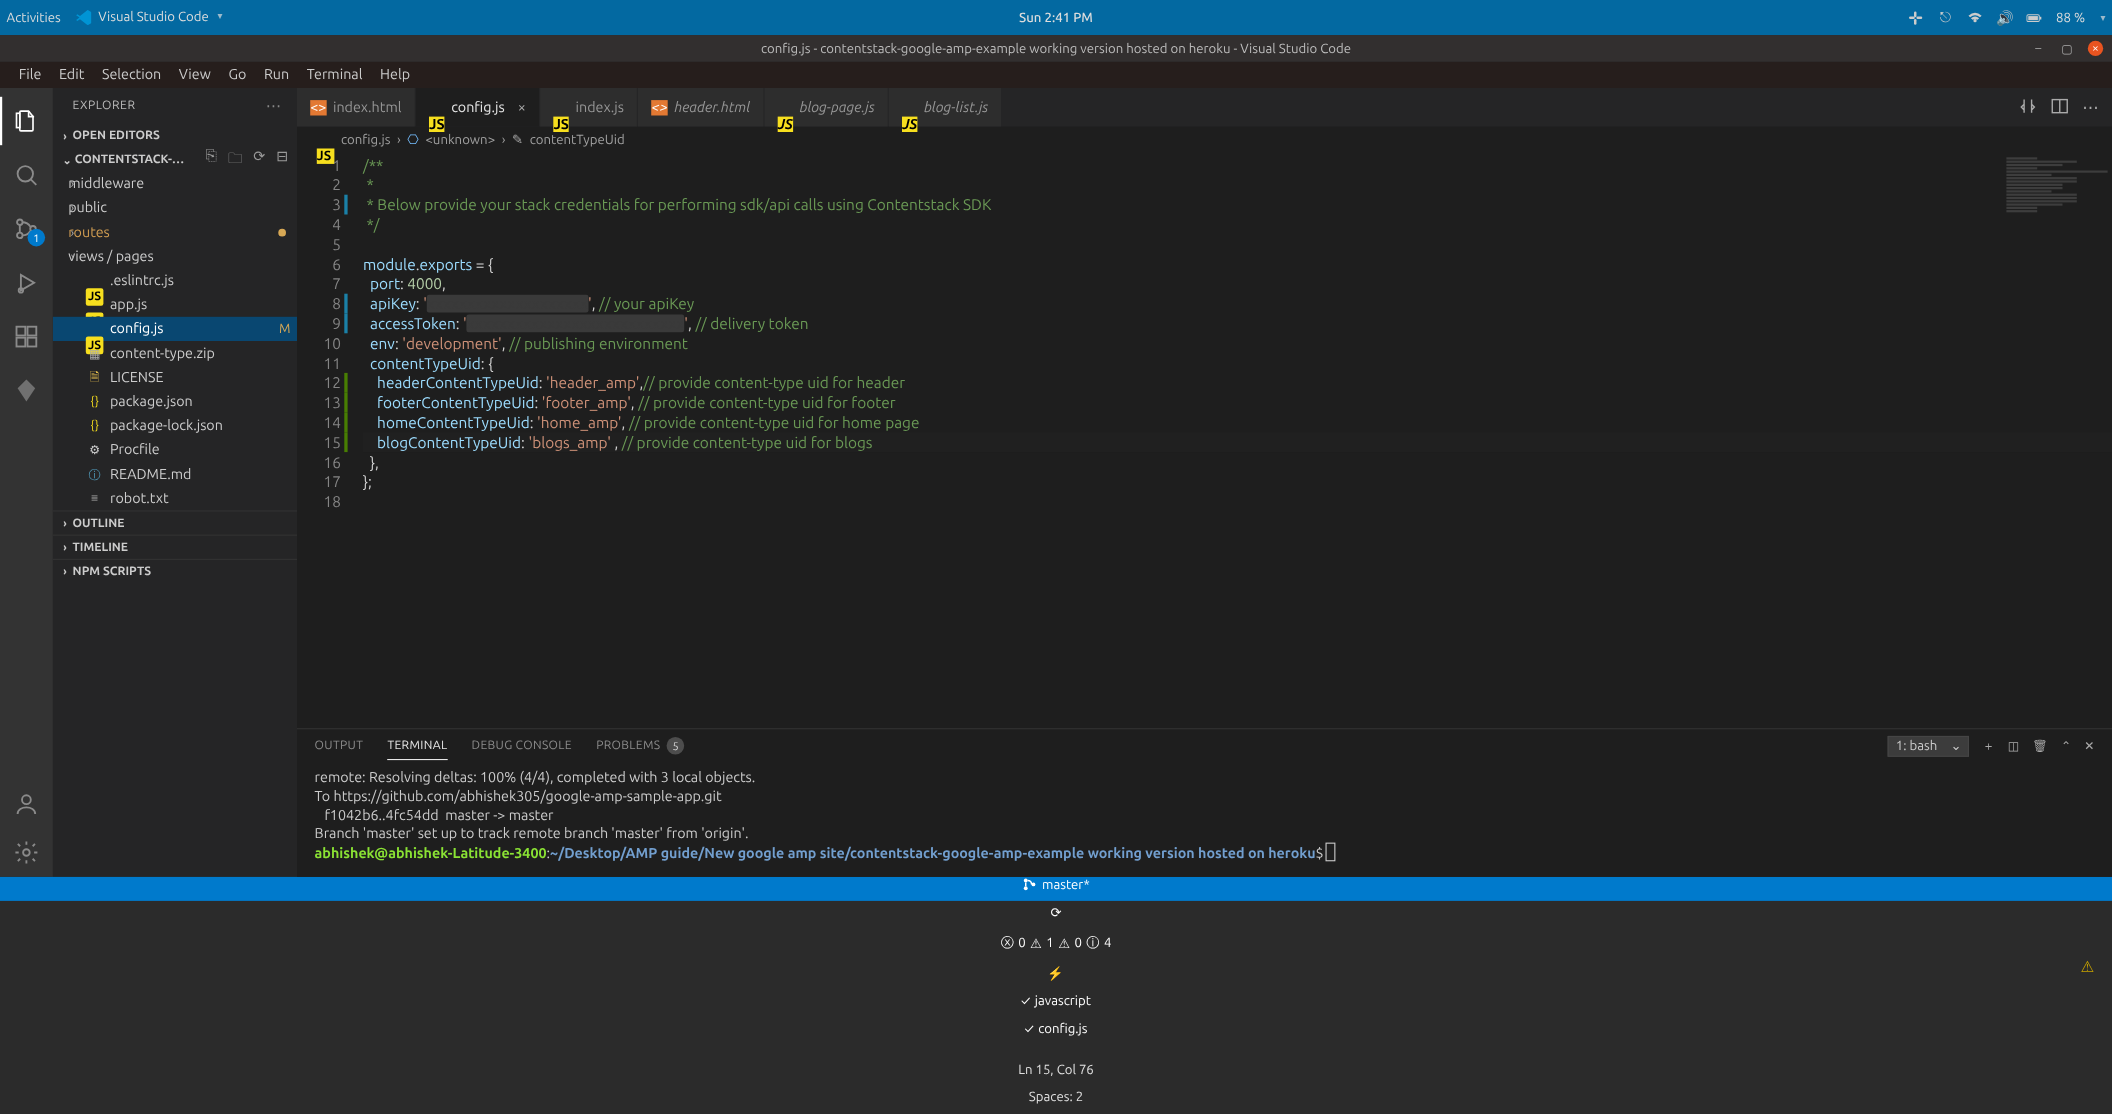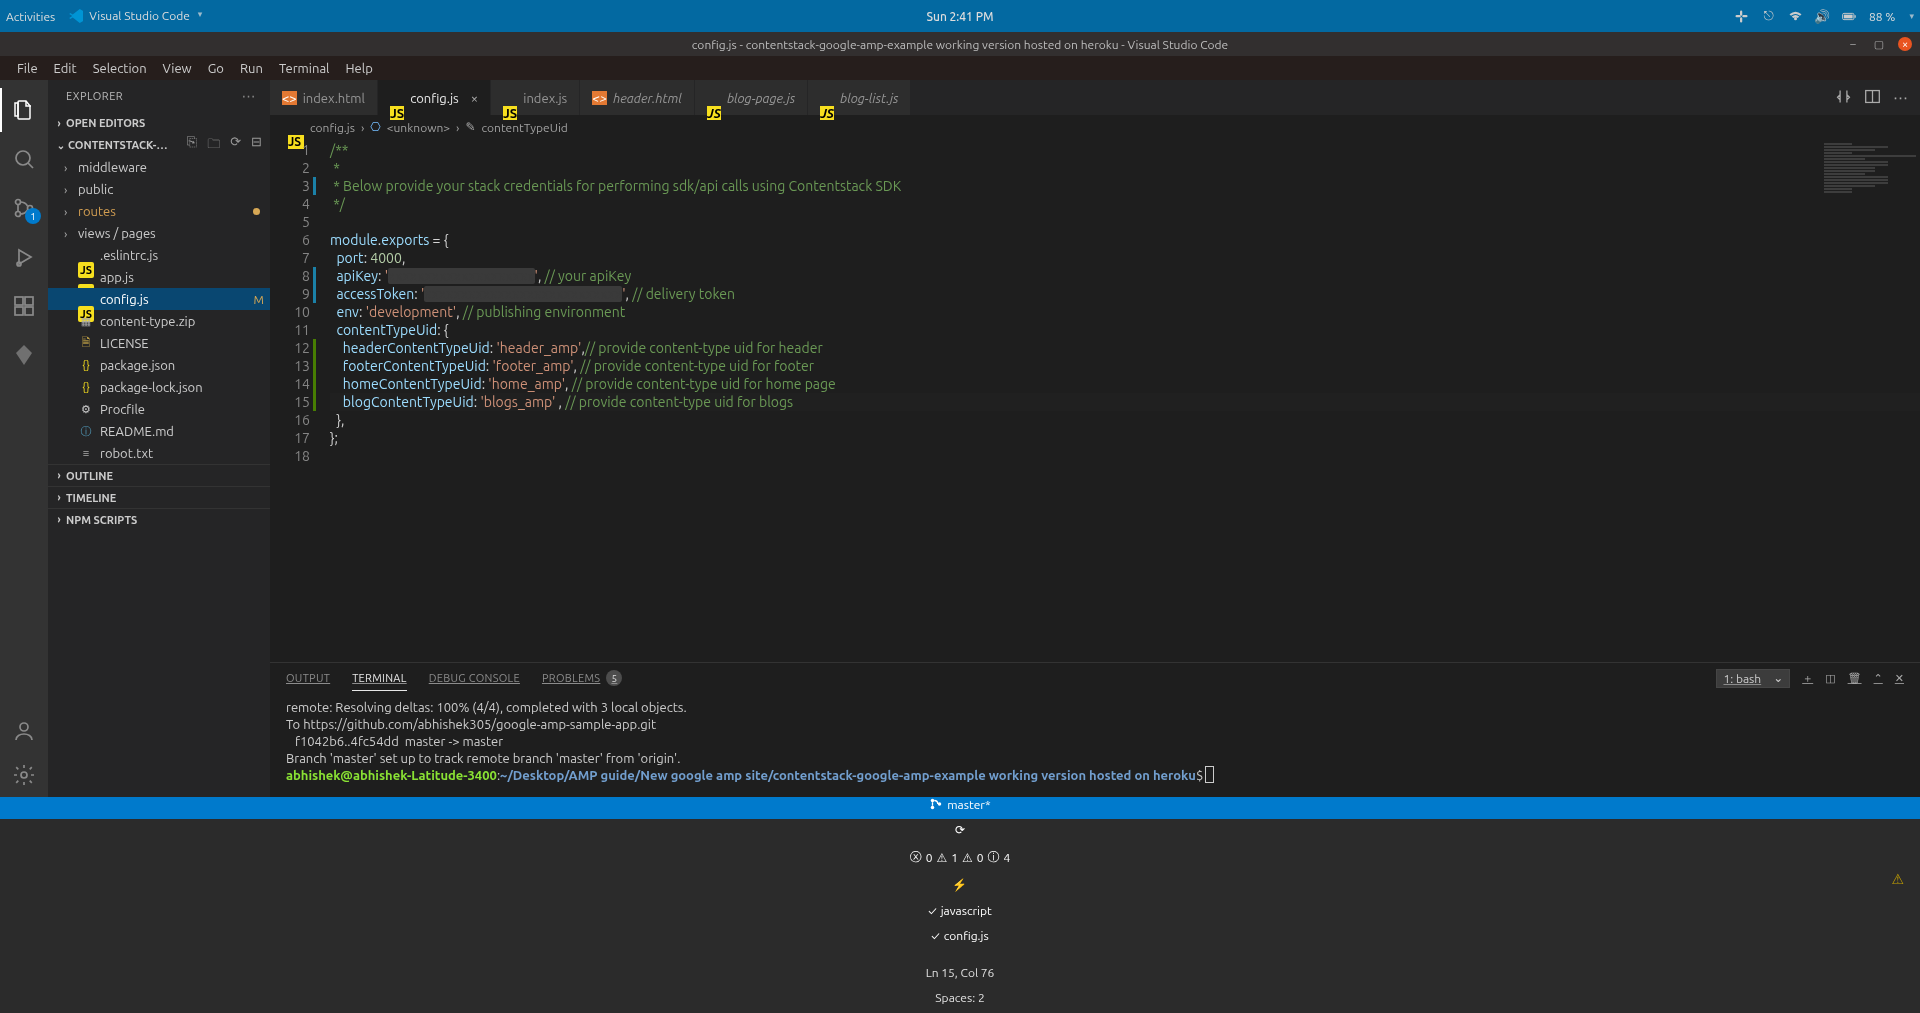--- a/index.html
+++ b/index.html
@@ -41,21 +41,21 @@
 .section-title { height: 22px; display: flex; align-items: center; padding-left: 4px; color: #ccc; font-size: 11px; font-weight: 700; cursor: pointer; }
 .section-title .chev-icon { width: 14px; text-align: center; font-size: 10px; }
 .sb-row { display: flex; align-items: center; justify-content: space-between; padding: 0 8px 0 2px; height: 22px; }
 .sb-row .section-title { flex: 1; height: 22px; }
 .row-actions { display: flex; gap: 10px; color: #999; font-size: 13px; }
 
 .tree { flex: 1; overflow: auto; }
 .tree-item { height: 22px; display: flex; align-items: center; padding-left: 14px; cursor: pointer; gap: 6px; white-space: nowrap; position: relative; }
 .tree-item.file { padding-left: 30px; }
 .tree-item.folder::before { content: "›"; position: absolute; left: 16px; font-size: 12px; color: #aaa; }
-.tree-item.folder { padding-left: 30px; }
+.tree-item.folder { padding-left: 14px; }
 .tree-item.selected { background: #094771; color: #fff; }
 .tree-item .ficon { width: 16px; height: 16px; display: inline-flex; align-items: center; justify-content: center; font-size: 11px; border-radius: 2px; flex-shrink: 0; }
 .git-m { margin-left: auto; color: #d7a855; font-size: 12px; padding-right: 6px; }
 .git-dot { margin-left: auto; width: 7px; height: 7px; border-radius: 50%; background: #d7a855; margin-right: 10px; }
 .orange-text { color: #d29e52; }
 
 .editor-area { flex: 1; display: flex; flex-direction: column; background: #1e1e1e; min-width: 0; position: relative; }
 .tabs { height: 35px; background: #252526; display: flex; align-items: stretch; position: relative; }
 .tab { display: flex; align-items: center; padding: 0 12px; gap: 6px; color: #969696; background: #2d2d2d; margin-right: 1px; font-size: 13px; cursor: pointer; position: relative; }
 .tab.active { background: #1e1e1e; color: #e7e7e7; }
@@ -78,21 +78,21 @@
 .code-lines span.pun { color: #d4d4d4; }
 .code-lines span.redact { background: #3a3a3a; color: #3a3a3a; border-radius: 2px; }
 .code-lines .cline.active { background: #2a2a2a22; }
 .code-lines .cline { height: 18px; }
 
 .minimap { position: absolute; top: 0; right: 0; width: 100px; height: 120px; display: flex; flex-direction: column; gap: 1px; padding: 4px; opacity: 0.35; }
 .minimap div { height: 2px; background: #777; }
 .minimap .a { width: 30%; } .minimap .b { width: 70%; } .minimap .c { width: 55%; } .minimap .d { width: 45%; }
 
 .panel { height: 135px; background: #1e1e1e; border-top: 1px solid #333; display: flex; flex-direction: column; }
-.panel-tabs { height: 30px; display: flex; align-items: center; padding: 0 16px; gap: 22px; font-size: 11px; color: #8c8c8c; position: relative; text-decoration: underline; }
+.panel-tabs { height: 30px; display: flex; align-items: center; padding: 0 16px; gap: 22px; font-size: 11px; color: #8c8c8c; position: relative; }
 .p-tab { padding: 6px 0; letter-spacing: 0.3px; cursor: pointer; display: flex; align-items: center; gap: 6px; }
 .p-tab.active { color: #e7e7e7; border-bottom: 1px solid #e7e7e7; }
 .p-count { background: #4d4d4d; color: #ddd; border-radius: 9px; min-width: 16px; height: 16px; font-size: 10px; display: inline-flex; align-items: center; justify-content: center; padding: 0 4px; }
 .panel-right { margin-left: auto; display: flex; align-items: center; gap: 12px; color: #aaa; }
 .sel-box { background: #3c3c3c; border: 1px solid #454545; padding: 2px 28px 2px 6px; font-size: 12px; color: #ccc; position: relative; }
 .sel-box::after { content: "⌄"; position: absolute; right: 6px; top: 1px; font-size: 12px; }
 .warn-icon { position: absolute; right: 16px; bottom: -90px; color: #c5a100; font-size: 14px; }
 .panel-body { flex: 1; padding: 6px 16px 2px; font-family: "DejaVu Sans Mono", Menlo, Consolas, monospace; font-size: 13px; line-height: 17px; color: #ccc; white-space: pre; overflow: hidden; position: relative; }
 .panel-body .prompt-user { color: #8ae234; font-weight: 700; }
 .panel-body .prompt-path { color: #729fcf; font-weight: 700; }

